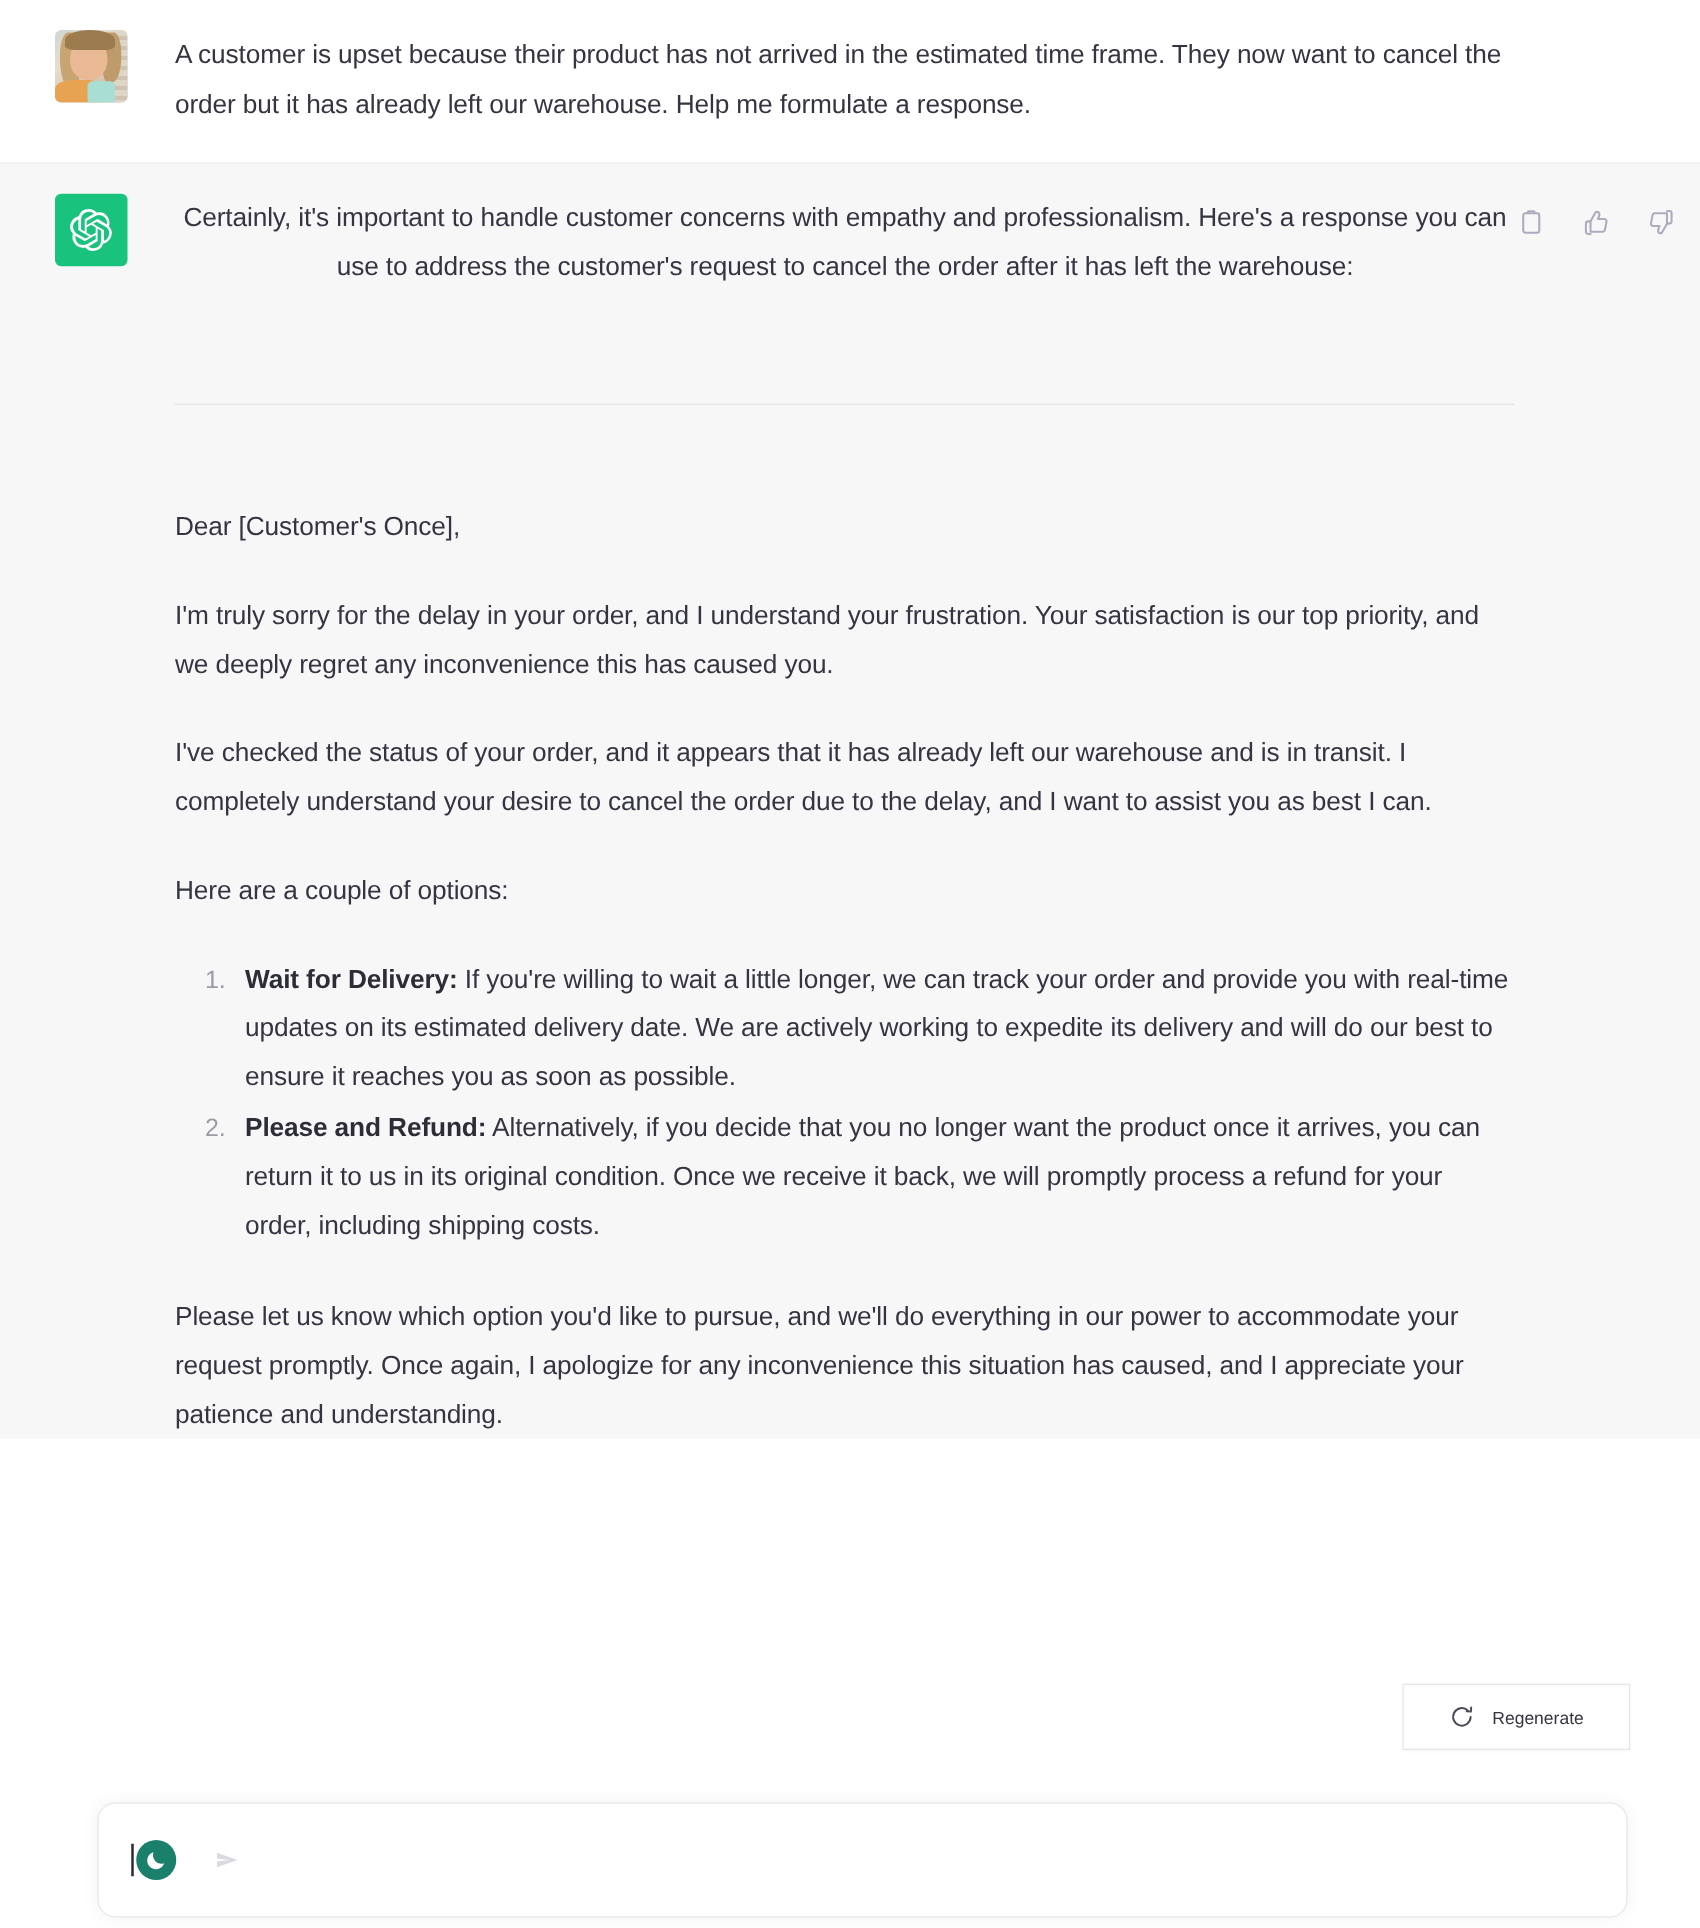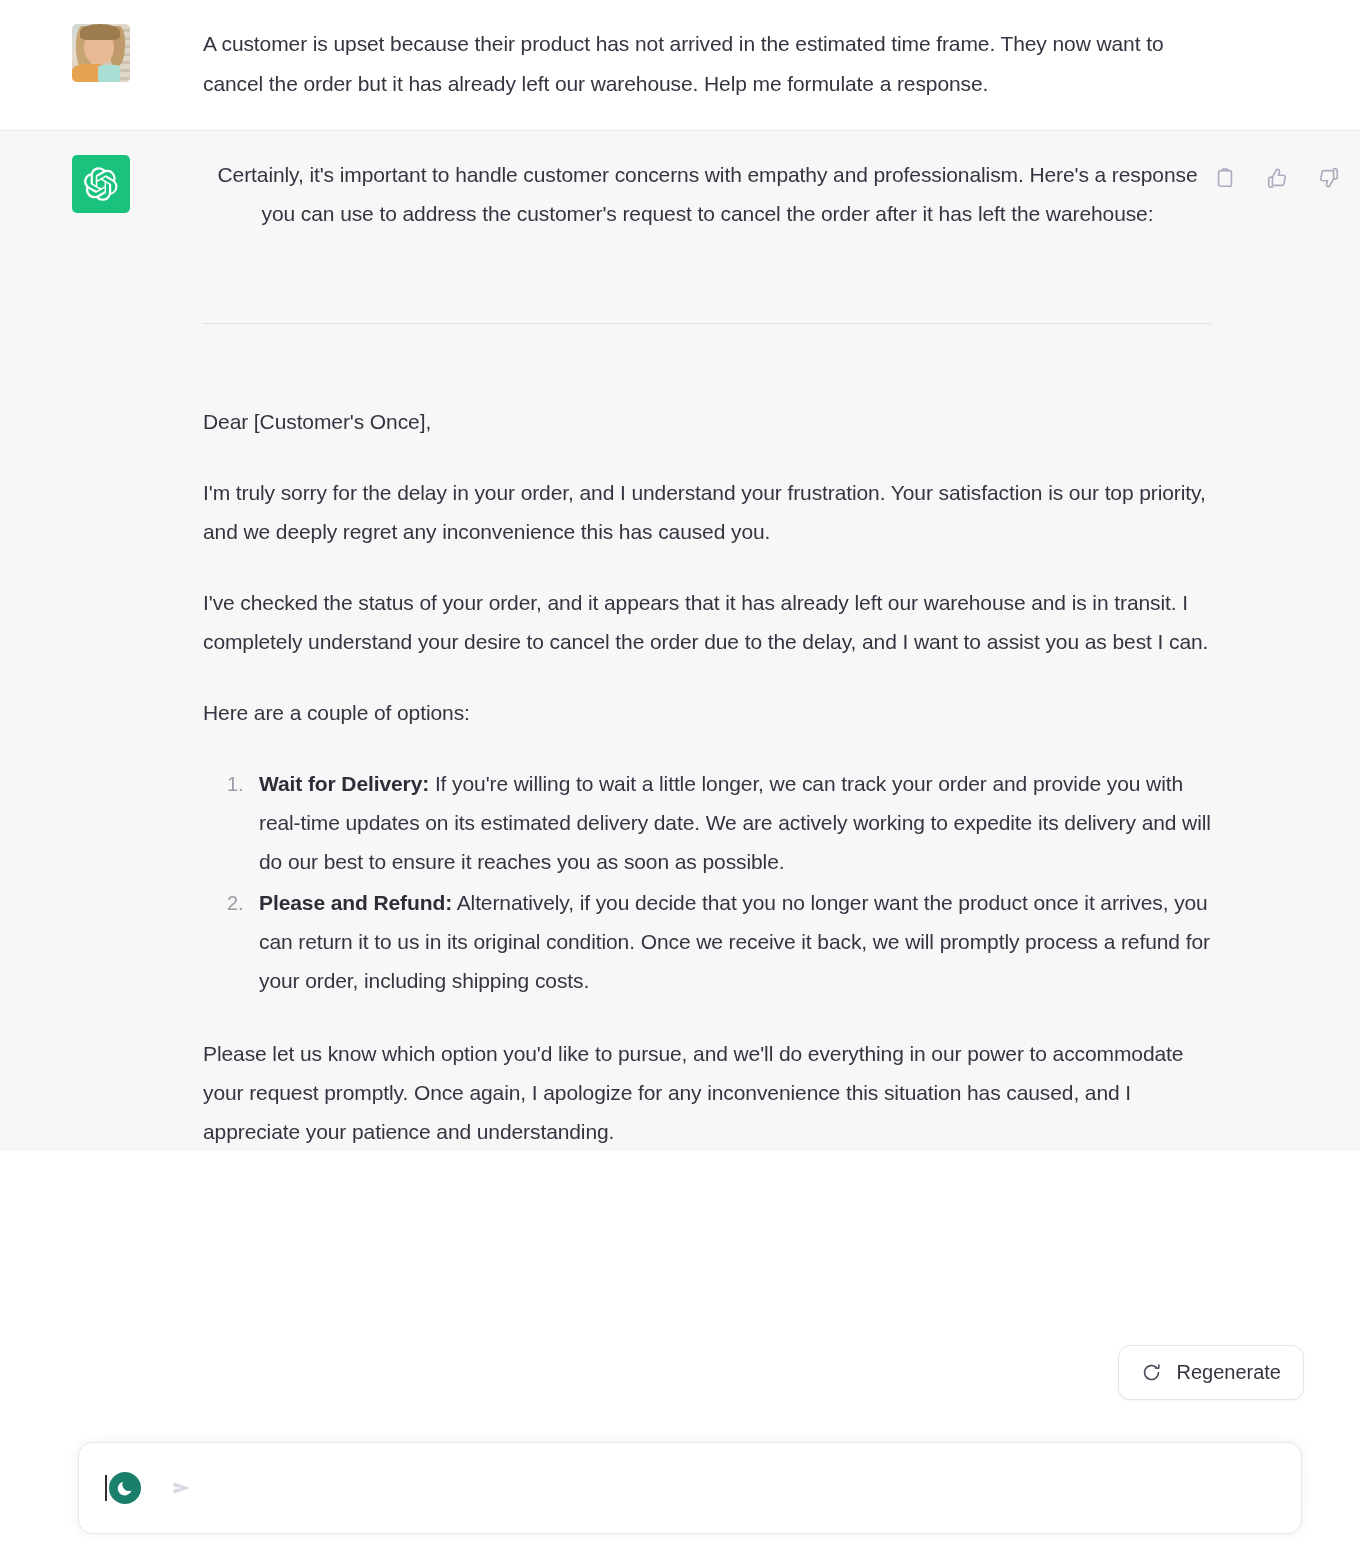--- a/index.html
+++ b/index.html
@@ -32,26 +32,25 @@
     border-bottom: 1px solid #e9e9ec;
     padding: 24px 0 26px 0;
   }
   .msg-assistant {
     background: #f7f7f8;
     padding: 24px 0 0 0;
   }
   .msg-inner {
     position: relative;
     margin: 0 auto;
-    padding-left: 72px;
+    padding-left: 44px;
     padding-right: 148px;
     max-width: 1360px;
     display: flex;
     align-items: flex-start;
-    gap: 35px;
   }
 
   
   .avatar {
     flex: 0 0 auto;
     width: 58px; height: 58px;
     border-radius: 5px;
     overflow: hidden;
     margin-right: 38px;
     position: relative;
@@ -182,23 +181,23 @@
   
   .regen {
     position: absolute;
     right: 56px;
     bottom: 142px;
     display: inline-flex;
     align-items: center;
     gap: 14px;
     background: #ffffff;
     border: 1px solid #e5e5e8;
-    border-radius: 12px;
-    padding: 15px 22px;
-    font-size: 20px;
+    border-radius: 0;
+    padding: 15px 36px;
+    font-size: 14px;
     color: #35353f;
     box-shadow: 0 1px 3px rgba(0,0,0,.04);
     cursor: pointer;
     white-space: nowrap;
   }
   .regen svg { display: block; color: #4a4a57; }
 
   
   .composer {
     position: absolute;

